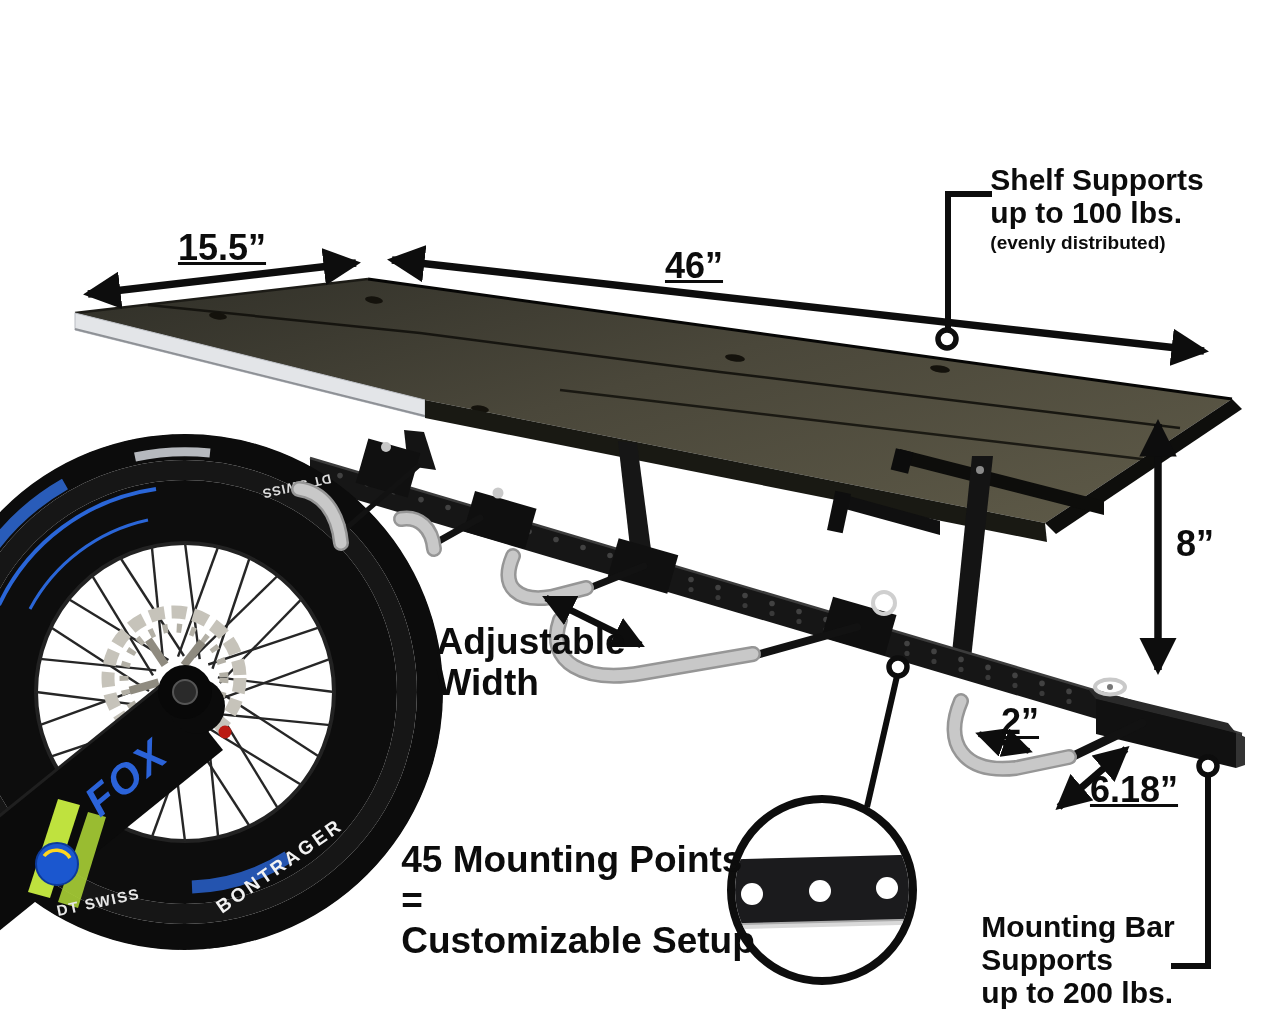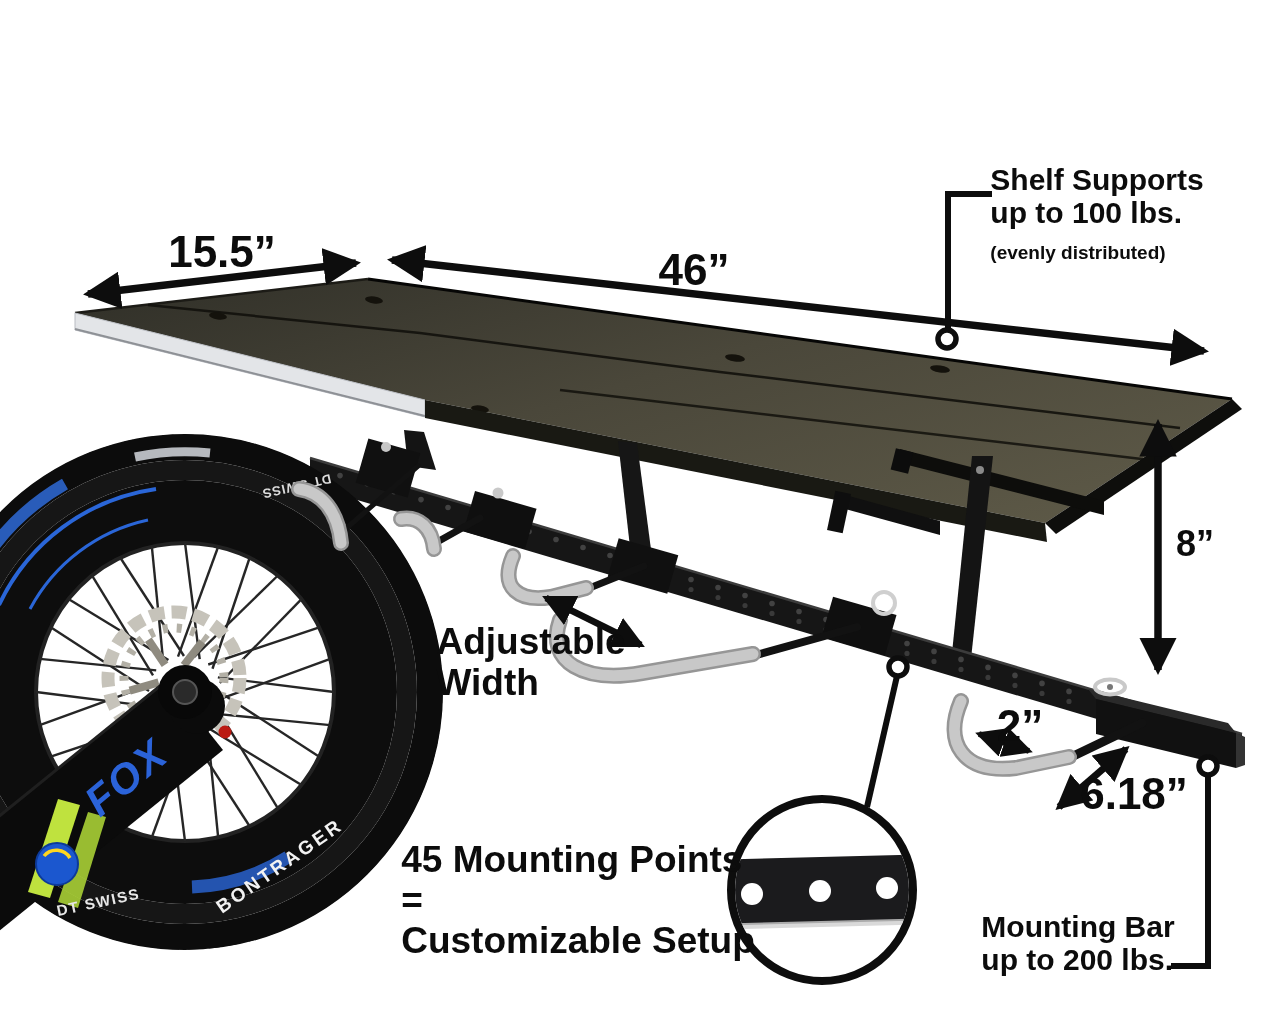--- a/index.html
+++ b/index.html
@@ -2,21 +2,21 @@
 <html><head>
 <meta charset="utf-8">
 <style>
   html,body{margin:0;padding:0;background:#ffffff;}
   #stage{position:relative;width:1280px;height:1032px;background:#fff;overflow:hidden;
          font-family:"Liberation Sans", sans-serif;}
   #scene{position:absolute;left:0;top:0;}
   .lbl{position:absolute;font-weight:bold;color:#0c0c0c;text-align:left;
        line-height:1.1;white-space:nowrap;}
   .c{transform:translateX(-50%);}
-  .fs-dim{font-size:44px;}
+  .fs-dim{font-size:36px;text-decoration:underline;}
   .fs-big{font-size:30px;}
   .fs-sm{font-size:19px;}
   .fs-md{font-size:37px;}
 </style>
 </head>
 <body>
 
 <div id="stage">
 
 <svg id="scene" width="1280" height="1032" viewBox="0 0 1280 1032">
@@ -268,32 +268,33 @@
 
 <div class="lbl" style="left:1176px;top:524px;font-size:36px;">8”</div>
 
 <div class="lbl c fs-dim" style="left:1020px;top:702px;">2”</div>
 
 <div class="lbl c fs-dim" style="left:1134px;top:770px;">6.18”</div>
 
 <div class="lbl c" style="left:1097px;top:163px;">
   <div class="fs-big">Shelf Supports</div>
   <div class="fs-big">up to 100 lbs.</div>
-  <div class="fs-sm" style="margin-top:14px;">(evenly distributed)</div>
+  <div class="fs-sm" style="margin-top:4px;">(evenly distributed)</div>
 </div>
 
 <div class="lbl c" style="left:531px;top:622px;">
   <div class="fs-md">Adjustable</div>
   <div class="fs-md">Width</div>
 </div>
 
 <div class="lbl c" style="left:578px;top:840px;">
   <div class="fs-md">45 Mounting Points</div>
   <div class="fs-md">=</div>
   <div class="fs-md">Customizable Setup</div>
 </div>
 
 <div class="lbl c" style="left:1078px;top:910px;">
   <div class="fs-big">Mounting Bar</div>
+  <div class="fs-big">Supports</div>
   <div class="fs-big">up to 200 lbs.</div>
 </div>
 
 </div>
 
 </body></html>

